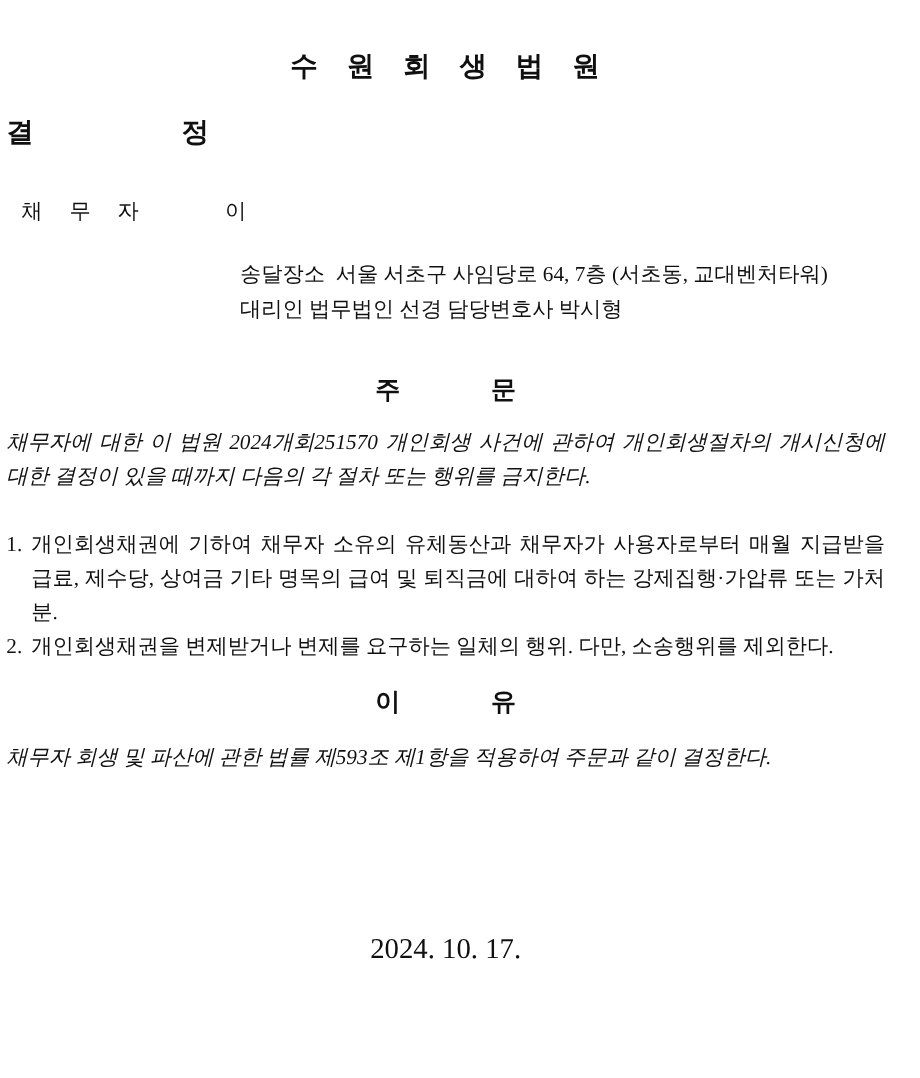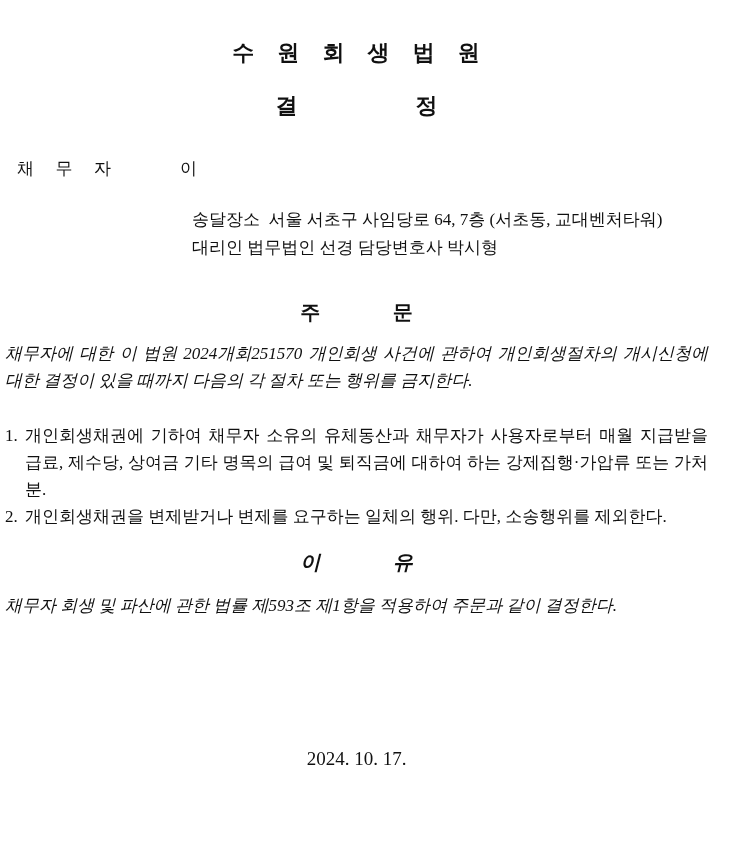--- a/index.html
+++ b/index.html
@@ -27,36 +27,35 @@
     text-align: center;
     word-spacing: 15px;
     letter-spacing: 1px;
     white-space: pre-wrap;
   }
   .doc-type {
     font-family: "Liberation Sans", "DejaVu Sans", sans-serif;
     font-weight: bold;
     font-size: 22px;
     line-height: 22px;
-    text-align: center;
     word-spacing: 112px;
     margin-top: 31px;
     white-space: pre-wrap;
   }
   .section-heading {
     font-family: "Liberation Sans", "DejaVu Sans", sans-serif;
     font-weight: bold;
     font-size: 20px;
     line-height: 20px;
     text-align: center;
     word-spacing: 67px;
     white-space: pre-wrap;
   }
   .order-heading { margin-top: 40px; }
-  .reason-heading { margin-top: 22px; font-style: italic; }
+  .reason-heading { margin-top: 22px; }
 
   
   .case-block {
     margin: 38px 0 0 12px;
     font-size: 17px;
   }
   .case-row {
     display: flex;
     align-items: flex-start;
     line-height: 27px;
@@ -100,21 +99,21 @@
     text-align: justify;
   }
   .item-num {
     display: inline-block;
     width: 20px;
     text-indent: 0;
   }
   .doc-date {
     margin-top: 126px;
     text-align: center;
-    font-size: 19px;
+    font-size: 23px;
     line-height: 27px;
   }
 </style>
 </head>
 <body>
 
 <div class="page">
 
   <h1 class="court-name">수 원 회 생 법 원</h1>
 

